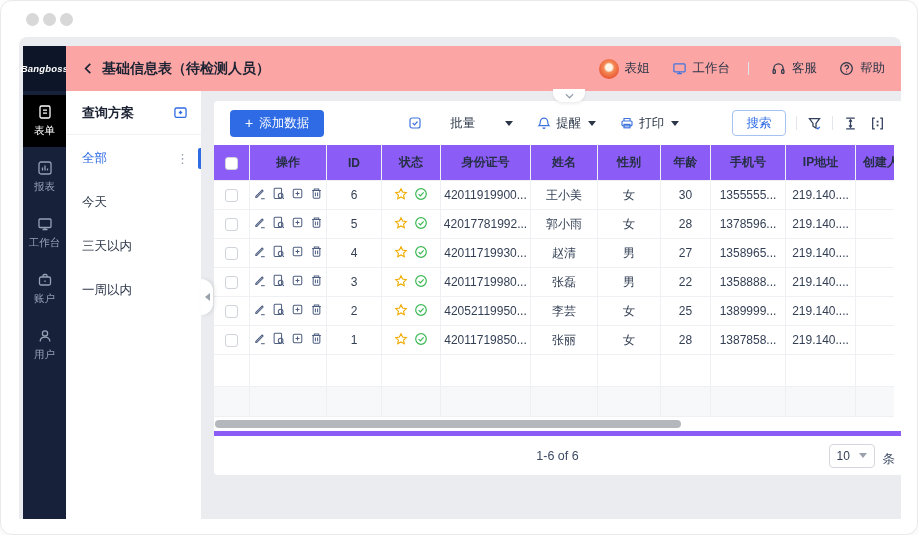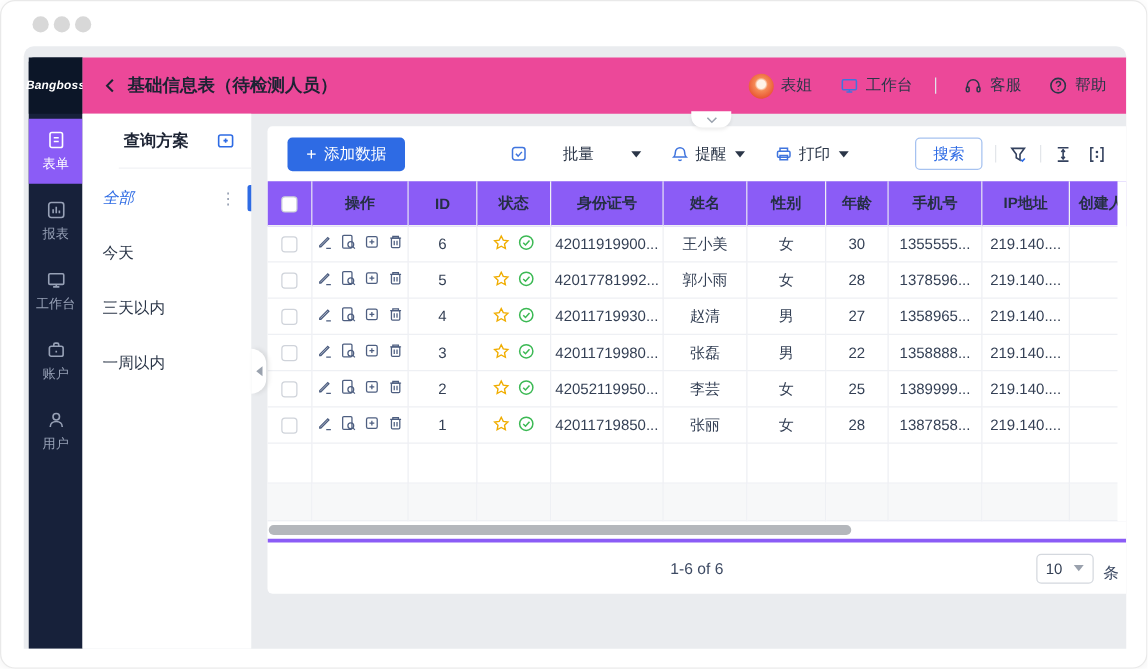--- a/index.html
+++ b/index.html
@@ -19,48 +19,48 @@
          display:flex; padding:9px 0 0 4px; }
 
   
   .sidenav { width:43px; background:#17213a; border-radius:4px 0 0 0; flex:none;
              display:flex; flex-direction:column; }
   .logo { height:45px; background:#0c1628; color:#fff; display:flex; align-items:center;
           justify-content:center; font-size:9.5px; font-weight:bold; font-style:italic; letter-spacing:.2px; }
   .nav-item { display:flex; flex-direction:column; align-items:center; gap:4px;
               padding:9px 0; margin-top:4px; color:#97a1b6; font-size:10.5px; cursor:pointer; }
   .nav-item svg { width:16px; height:16px; }
-  .nav-item.active { background:#8b5cf6; color:#fff; margin-top:4px; }
+  .nav-item.active { background:#000000; color:#fff; margin-top:4px; }
 
   
   .right-col { flex:1; display:flex; flex-direction:column; min-width:0; }
 
-  .topbar { height:45px; background:#ec4899; display:flex; align-items:center;
+  .topbar { height:45px; background:#fca5a5; display:flex; align-items:center;
             justify-content:space-between; padding:15px 16px; flex:none; }
   .crumb { display:flex; align-items:center; gap:9px; font-size:14px; font-weight:bold; color:#1c2333; }
   .back-btn { display:flex; align-items:center; cursor:pointer; color:#1c2333; }
   .top-actions { display:flex; align-items:center; font-size:12.5px; color:#2b3648; }
   .ta-item { display:flex; align-items:center; gap:6px; margin-left:22px; cursor:pointer; }
   .ta-item svg { width:15px; height:15px; }
   .avatar { width:20px; height:20px; border-radius:50%;
             background:radial-gradient(circle at 50% 42%, #fff3e8 0 22%, #f58a56 34%, #e8512f 78%, #d94028 100%); }
   .v-div { width:1px; height:13px; background:#e1e4e9; margin-left:18px; }
 
   .body-row { flex:1; display:flex; min-height:0; }
 
   
   .query-panel { width:135px; background:#fff; flex:none; display:flex; flex-direction:column; }
   .qp-head { height:44px; display:flex; align-items:center; justify-content:space-between;
-             padding:0 13px 0 4px; font-size:13px; font-weight:bold; color:#1c2333;
-             border-bottom:1px solid #f1f2f5;margin-left:29px; }
+             padding:0 13px 0 16px; font-size:13px; font-weight:bold; color:#1c2333;
+             border-bottom:1px solid #f1f2f5; }
   .qp-add { color:#2e6be4; display:flex; cursor:pointer; }
   .qp-add svg { width:15px; height:15px; }
   .qp-item { position:relative; height:41px; display:flex; align-items:center; justify-content:space-between;
              padding:0 12px 0 16px; font-size:12.5px; color:#2b3648; cursor:pointer; margin-top:3px; }
-  .qp-item.active { color:#2e6be4;font-style:italic; }
+  .qp-item.active { color:#2e6be4; }
   .qp-more { color:#98a1b3; font-size:13px; }
   .qp-bar { position:absolute; right:0; top:10px; width:3px; height:21px; background:#2e6be4; border-radius:2px 0 0 2px; }
 
   
   .content { flex:1; position:relative; min-width:0; }
   .collapse-tab { position:absolute; top:-2px; left:352px; width:32px; height:13px; background:#fff;
                   border-radius:0 0 9px 9px; box-shadow:0 2px 3px rgba(0,0,0,.07);
                   display:flex; align-items:center; justify-content:center; cursor:pointer; z-index:3; }
   .collapse-tab svg { width:9px; height:6px; color:#9aa2ae; }
   .panel-handle { position:absolute; left:0; top:188px; width:12px; height:36px; background:#fff;
@@ -111,21 +111,21 @@
   .status-cell { display:inline-flex; gap:6px; align-items:center; }
   .star svg { width:14px; height:14px; color:#f0ad00; }
   .okc svg { width:14px; height:14px; color:#3cb954; }
   .right-mask { position:absolute; top:0; right:0; width:7px; height:272px; background:#fff; z-index:2; }
 
   
   .hscroll { height:14px; display:flex; align-items:center; padding:0 1px; background:#fff; }
   .hthumb { width:68%; height:8px; background:#b4b7bc; border-radius:4px; cursor:grab; }
 
   
-  .card-footer { height:44px; border-top:3px solid #8b5cf6; position:relative; display:flex;
+  .card-footer { height:44px; border-top:5px solid #8b5cf6; position:relative; display:flex;
                  align-items:center; justify-content:center; font-size:12.5px; color:#3d4a63; }
   .page-size { position:absolute; right:6px; display:flex; align-items:flex-end; gap:8px; }
   .select { width:46px; height:24px; border:1px solid #d4d8de; border-radius:4px; background:#fff;
             display:flex; align-items:center; justify-content:space-between; padding:0 7px;
             font-size:12px; color:#333f54; cursor:pointer; }
   .select .caret { border-top-color:#9aa1ad; margin:0; }
 </style>
 </head>
 <body>
 

